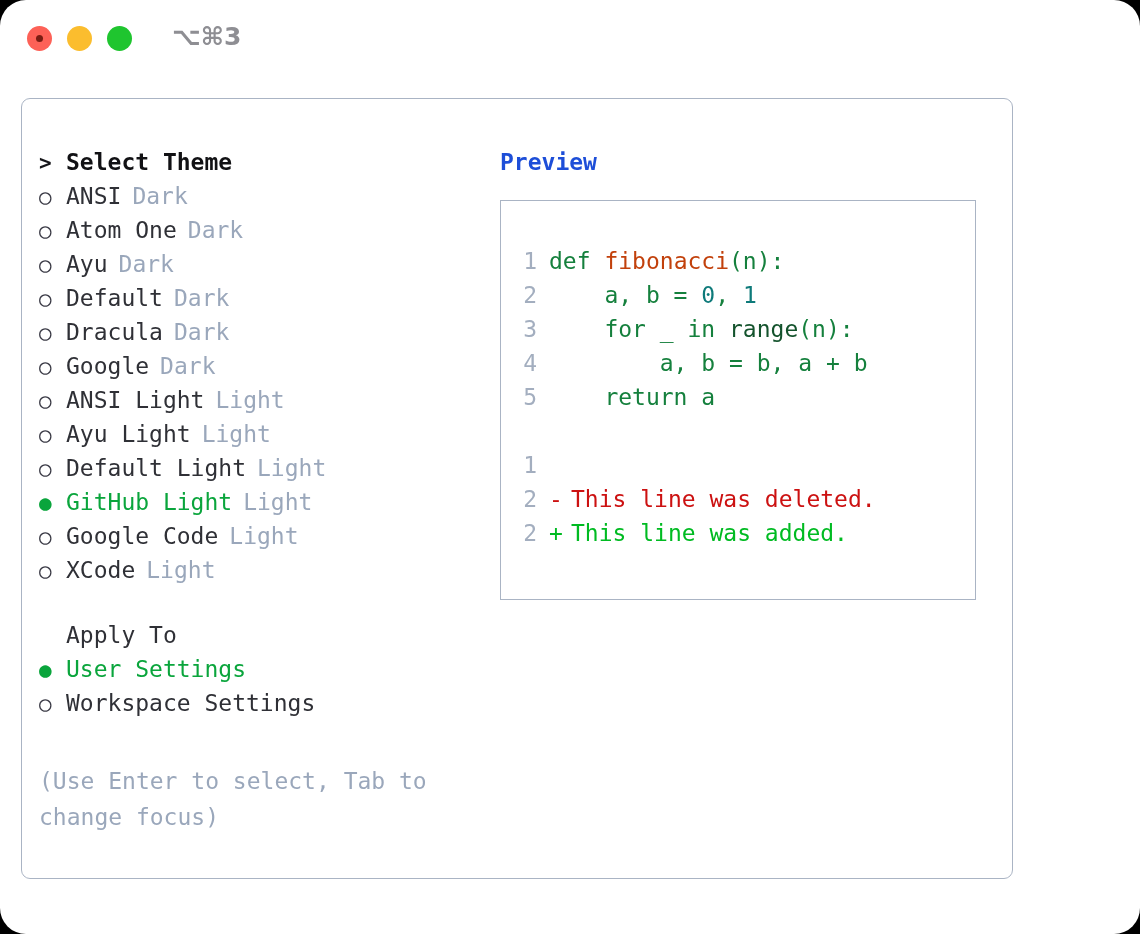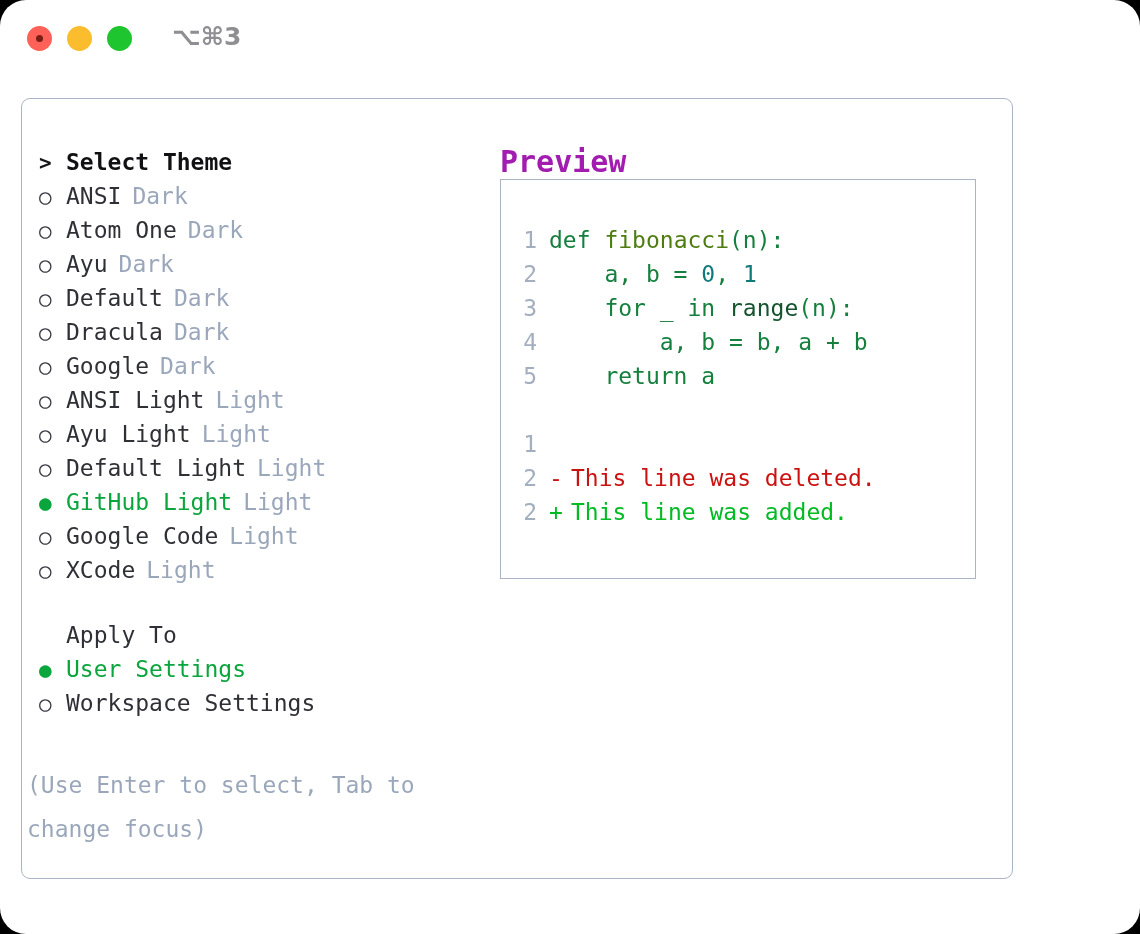--- a/index.html
+++ b/index.html
@@ -127,40 +127,41 @@
   .row-tag {
     color: #9aa7bb;
     margin-left: 11px;
     text-align: right;
   }
 
   .spacer-sm { height: 31px; }
 
   #hint {
     position: absolute;
-    left: 5px;
+    left: 17px;
     top: 664px;
     width: 420px;
     font-size: 23px;
-    line-height: 44px;
+    line-height: 36px;
     color: #9aa7bb;
   }
 
   
   #right-col {
     position: absolute;
     left: 478px;
     top: 46px;
     width: 490px;
   }
   #preview-title {
-    font-size: 30px;
+    font-size: 23px;
     line-height: 34px;
     font-weight: 700;
-    color: #a21caf;
+    color: #1d4ed8;
+    margin-bottom: 21px;
   }
   #preview-box {
     width: 476px;
     height: 400px;
     border: 1px solid #aab4c4;
     box-sizing: border-box;
     background: #ffffff;
     position: relative;
   }
   #code-area {
@@ -179,21 +180,21 @@
   }
   .lnum {
     display: inline-block;
     width: 24px;
     flex: 0 0 24px;
     text-align: right;
     color: #a3aebf;
     margin-right: 12px;
   }
   .code-text { color: #15803d; }
-  .tok-fn { color: #4d7c0f; text-align: center; }
+  .tok-fn { color: #c2410c; text-align: center; }
   .tok-num { color: #0e7a7a; }
   .tok-kw { color: #14532d; }
   .blank-line { height: 34px; }
 
   .diff-sign {
     display: inline-block;
     width: 22px;
     flex: 0 0 22px;
   }
   .diff-ctx, .diff-ctx .diff-sign { color: #878d95; }

